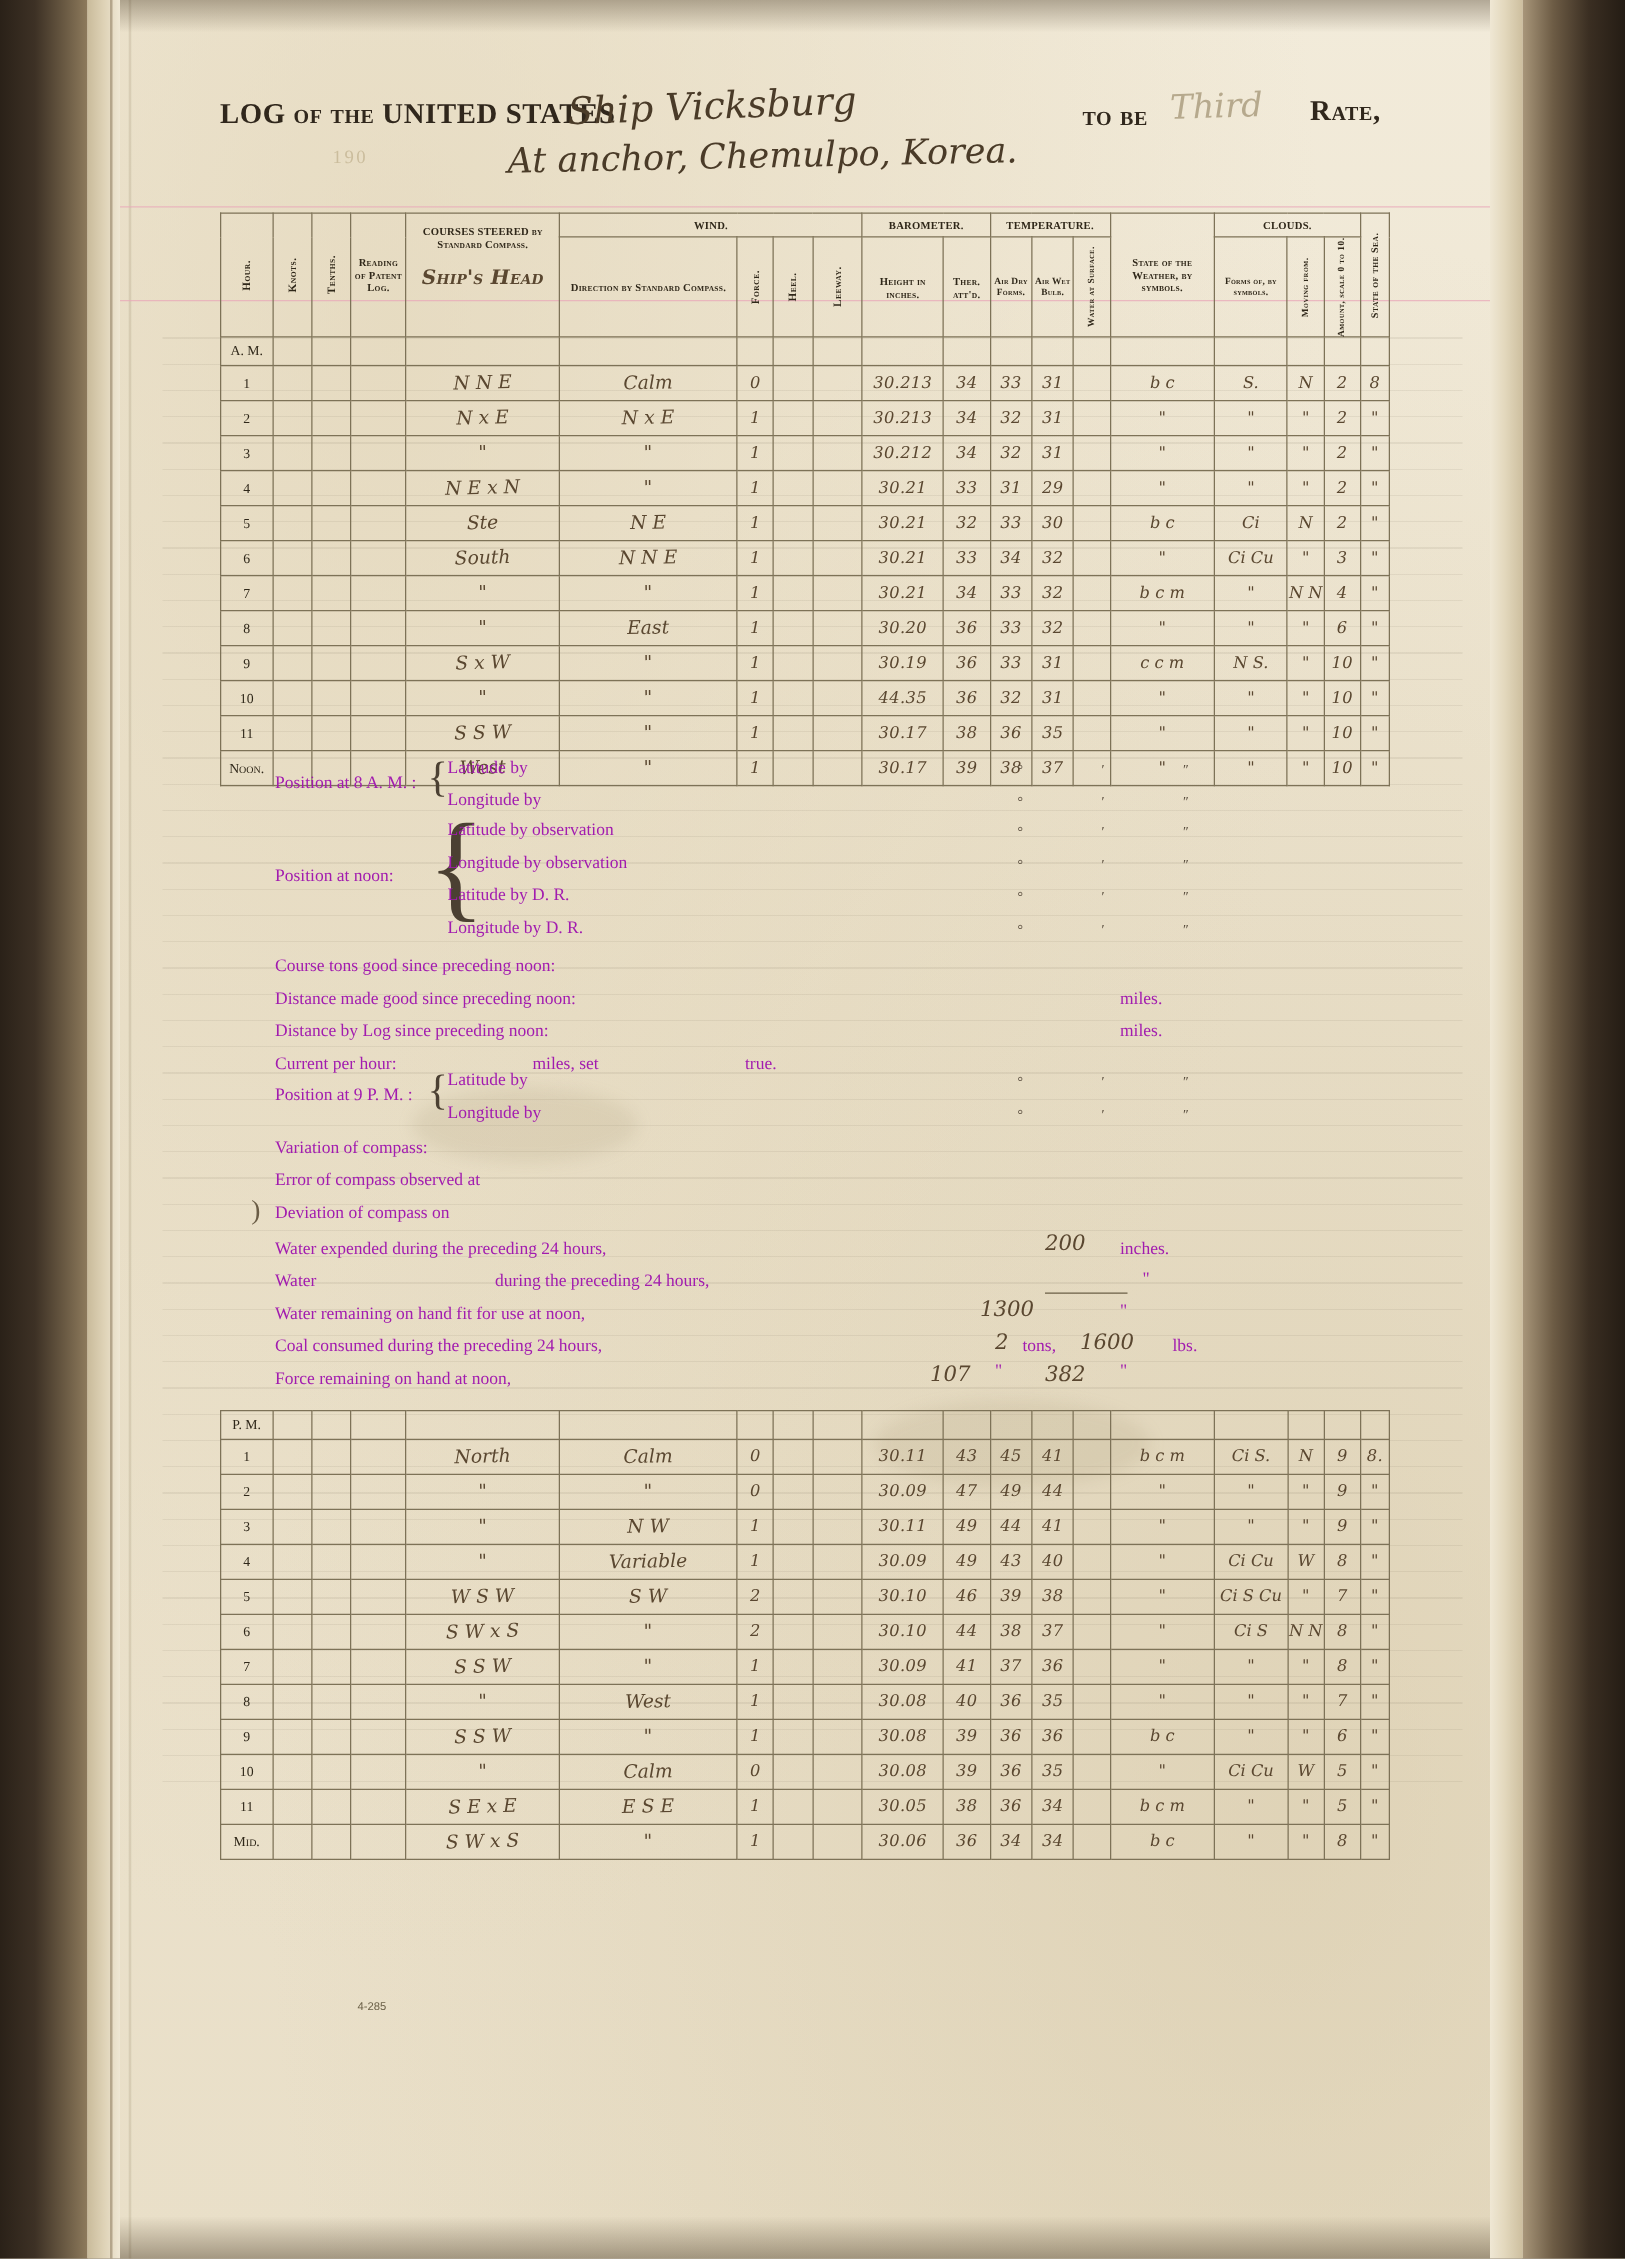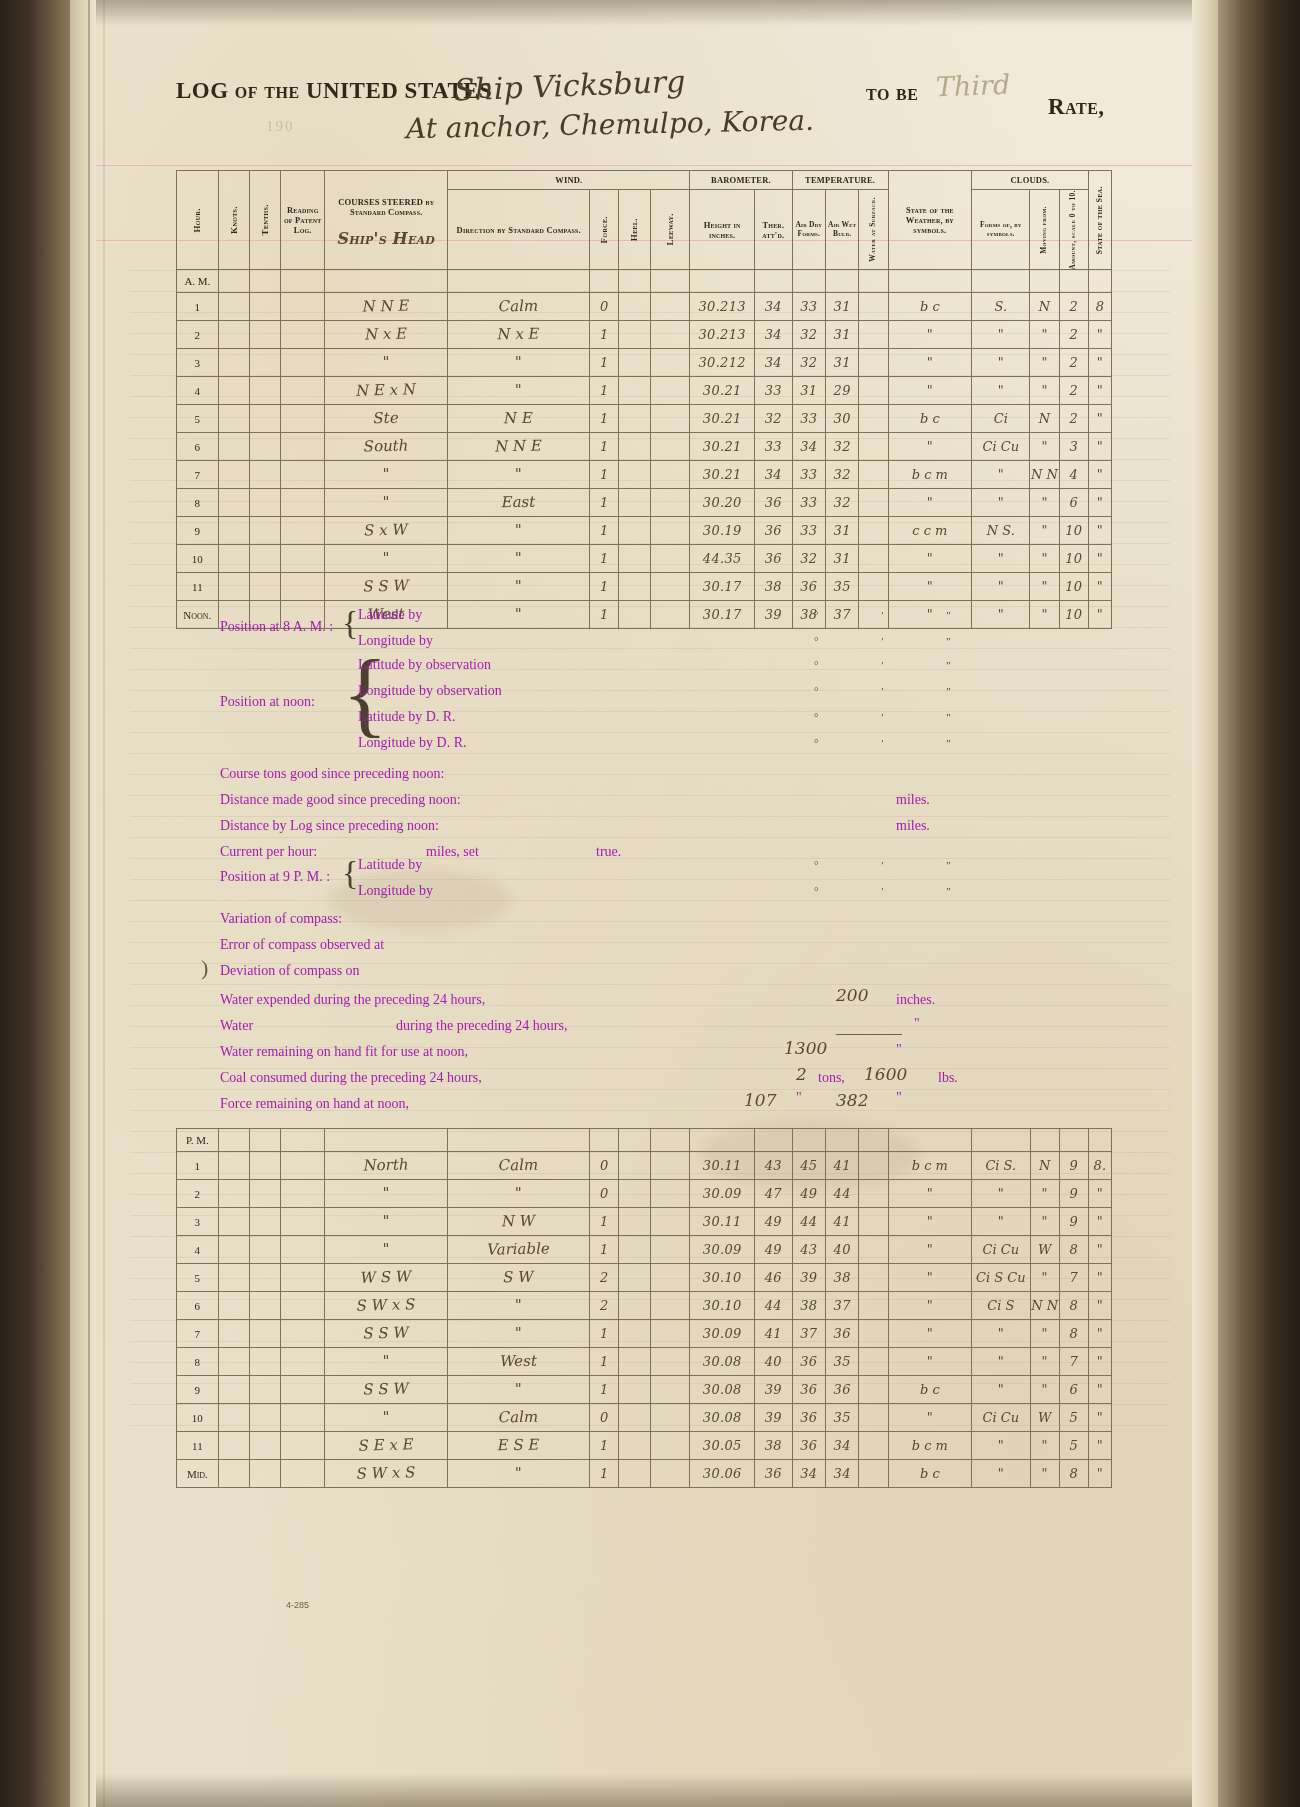--- a/index.html
+++ b/index.html
@@ -39,21 +39,21 @@
     pointer-events:none;}
 
   .content{position:absolute;left:96px;top:0;width:1096px;height:1807px;}
 
   
   .hdr{position:absolute;left:80px;top:72px;width:960px;height:40px;}
   .hdr .printed{font-variant:small-caps;font-size:23px;letter-spacing:.5px;color:#30271c;font-weight:bold;}
   .hdr-log{position:absolute;left:0;top:6px;}
   .script{font-family:"DejaVu Serif", serif;font-style:italic;color:#4a3b28;}
   .hs1{position:absolute;left:278px;top:-4px;font-size:30px;transform:rotate(-2.2deg);}
-  .hdr-rate{position:absolute;left:872px;top:22px;font-variant:small-caps;font-size:23px;font-weight:bold;color:#30271c;}
+  .hdr-rate{position:absolute;left:872px;top:4px;font-variant:small-caps;font-size:23px;font-weight:bold;color:#30271c;}
   .hdr-faint{position:absolute;left:690px;top:8px;font-variant:small-caps;font-size:20px;color:#b9ac90;}
   .hs-faint{position:absolute;left:760px;top:-2px;font-size:27px;color:#b6a98d;transform:rotate(-2deg);}
   .hs2{position:absolute;left:230px;top:36px;font-size:28px;transform:rotate(-1.2deg);}
   .faint-stamp{position:absolute;left:90px;top:46px;font-size:15px;color:#cbbd9d;letter-spacing:2px;}
 
   
   .pinkline{position:absolute;left:0;right:0;height:1px;background:#e8a8b8;opacity:.75;}
 
   
   table.logt{position:absolute;border-collapse:collapse;table-layout:fixed;}
@@ -149,21 +149,21 @@
                 <span class="vert">Knots.</span>
               </div>
             </th>
           <th rowspan="2" class="hcell">
               <div class="vwrap">
                 <span class="vert">Tenths.</span>
               </div>
             </th>
           <th rowspan="2" class="hcell" style="padding:2px"><span>Reading of Patent Log.</span></th>
           <th rowspan="2" class="hcell" style="padding:2px;vertical-align:top">
-            <div style="margin-top:24px">COURSES STEERED by Standard Compass.</div>
+            <div style="margin-top:7px">COURSES STEERED by Standard Compass.</div>
             <div class="hand" style="margin-top:14px;font-size:16px">Ship's Head</div>
           </th>
           <th colspan="4" class="hcell" style="height:18px"><span>WIND.</span></th>
           <th colspan="2" class="hcell"><span>BAROMETER.</span></th>
           <th colspan="3" class="hcell"><span>TEMPERATURE.</span></th>
           <th rowspan="2" class="hcell" style="padding:2px"><span>State of the Weather, by symbols.</span></th>
           <th colspan="3" class="hcell"><span>CLOUDS.</span></th>
           <th rowspan="2" class="hcell">
               <div class="vwrap">
                 <span class="vert" style="font-size:8px">State of the Sea.</span>

